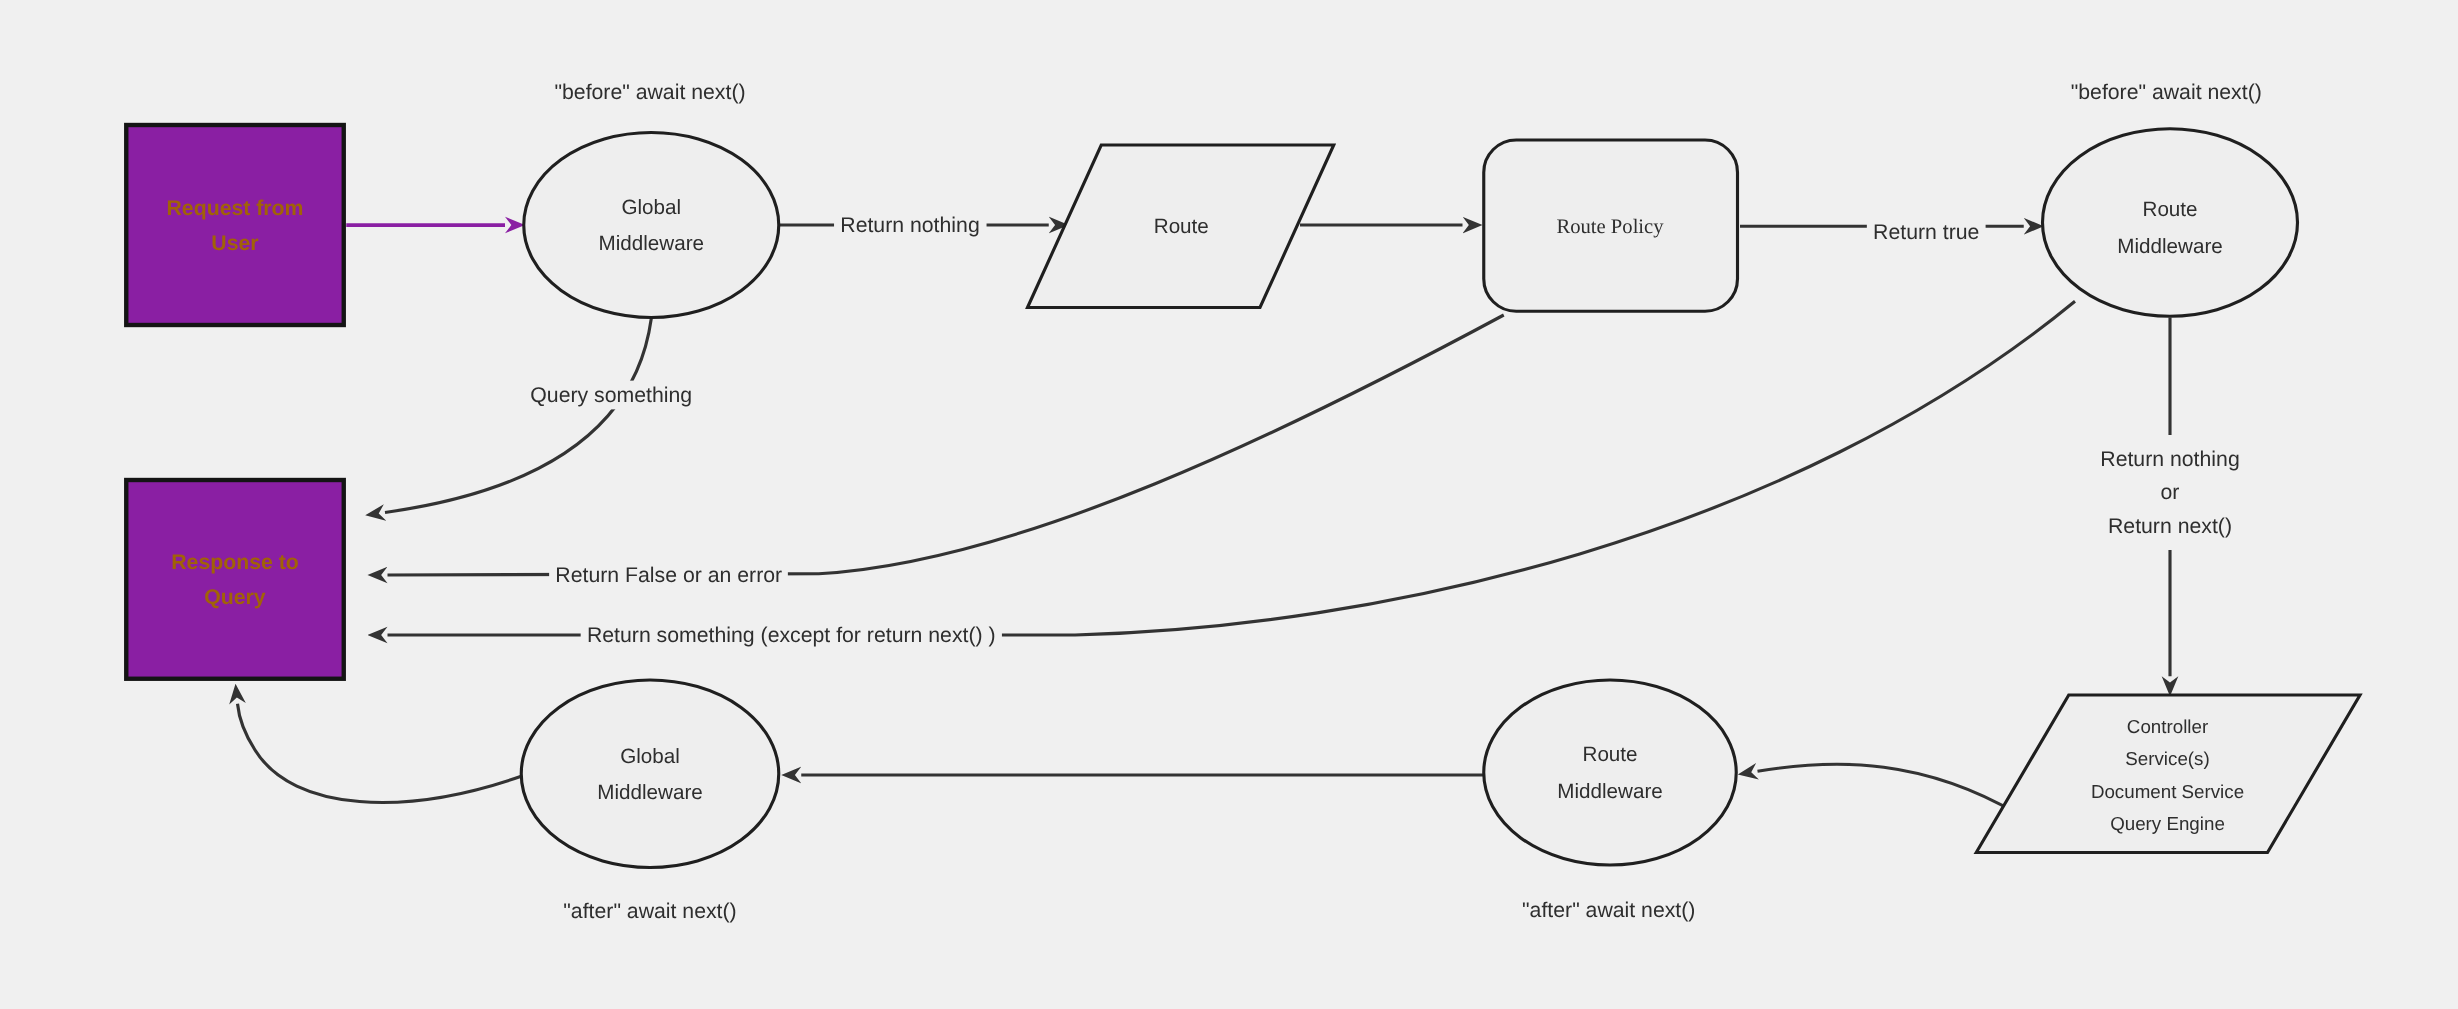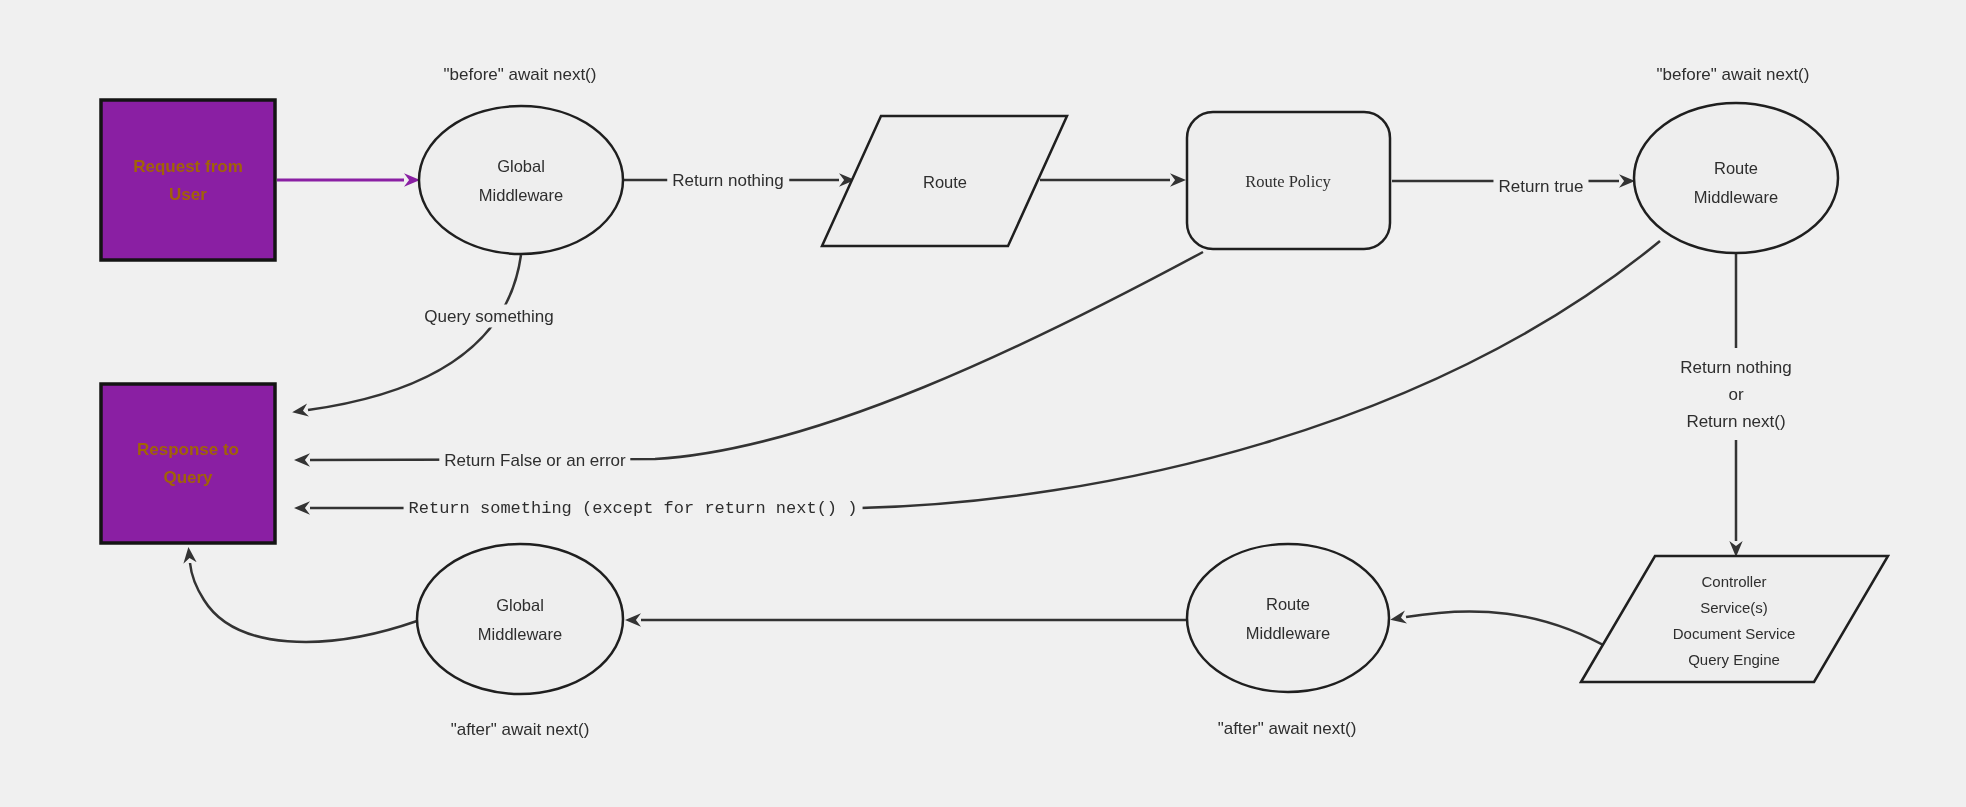--- a/index.html
+++ b/index.html
@@ -104,20 +104,20 @@
 Middleware</div>
   <div class="node-label" style="left:520px;top:620px;">Global
 Middleware</div>
 
   <div class="lbl hook" style="left:520px;top:74px;">"before" await next()</div>
   <div class="lbl hook" style="left:1733px;top:74px;">"before" await next()</div>
   <div class="lbl onLine" style="left:728px;top:180px;">Return nothing</div>
   <div class="lbl onLine" style="left:1505px;top:186px;margin-left:36px;">Return true</div>
   <div class="lbl onLine" style="left:489px;top:316px;">Query something</div>
   <div class="lbl onLine" style="left:535px;top:460px;">Return False or an error</div>
-  <div class="lbl onLine" style="left:633px;top:508px;font-family:Liberation Mono, monospace;">Return something (except for return next() )</div>
+  <div class="lbl onLine" style="left:633px;top:508px;">Return something (except for return next() )</div>
   <div class="lbl stack" style="left:1736px;top:394px;">Return nothing
 or
 Return next()</div>
   <div class="lbl hook" style="left:520px;top:729px;">"after" await next()</div>
   <div class="lbl hook" style="left:1287px;top:728px;">"after" await next()</div>
 
 </div>
 
 </body></html>

